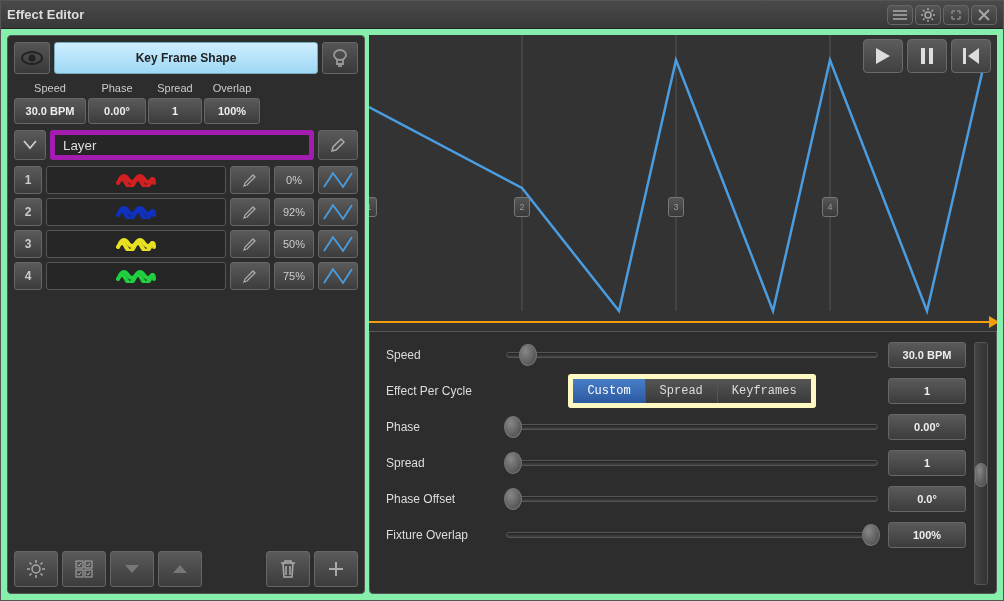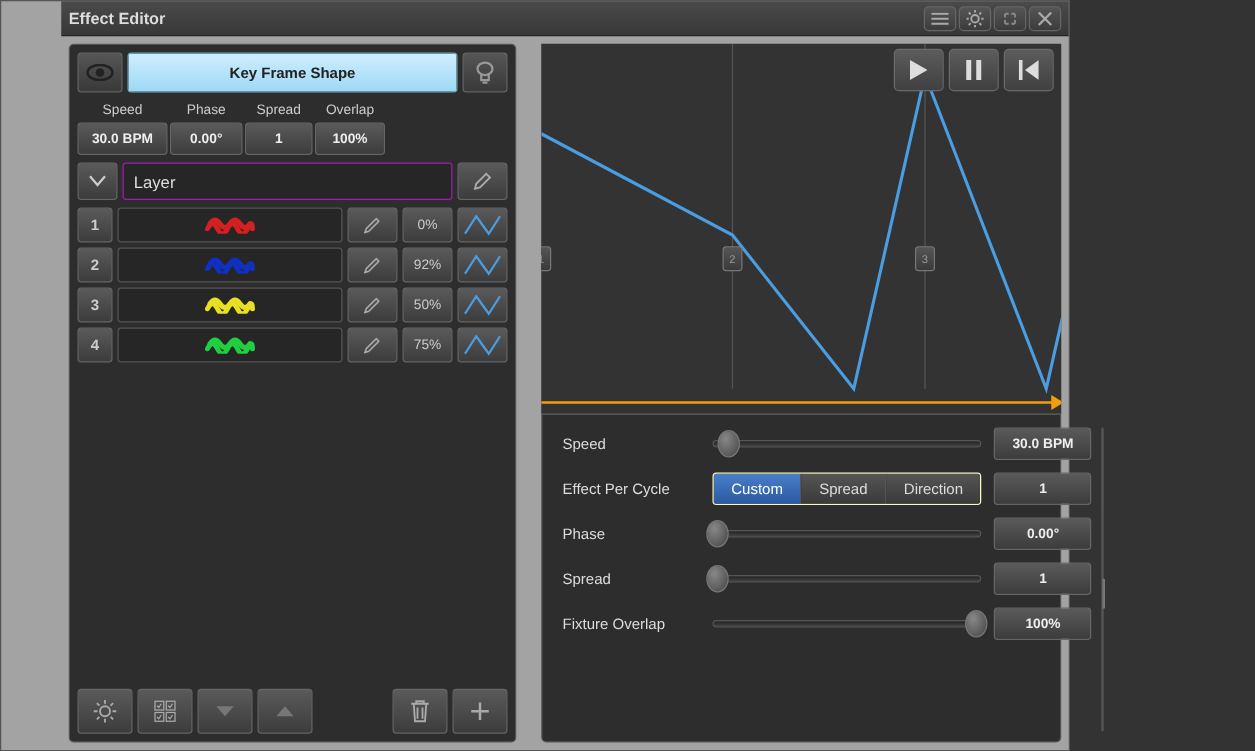--- a/index.html
+++ b/index.html
@@ -6,27 +6,26 @@
   body {
     font-family: Arial, sans-serif;
     background: #333;
     color: #ccc;
     font-size: 12px;
     overflow: hidden;
     width: 1004px;
     height: 601px;
   }
   .window {
-    width: 856px;
+    width: 1004px;
     height: 601px;
-    background: #a3a3a3;
+    background: #86efac;
     border: 1px solid #555;
     display: flex;
     flex-direction: column;
-    padding-left: 48px;
   }
   .titlebar {
     height: 28px;
     background: linear-gradient(to bottom, #4a4a4a, #383838);
     display: flex;
     align-items: center;
     padding: 0 6px;
     border-bottom: 1px solid #222;
   }
   .titlebar-title {
@@ -41,21 +40,21 @@
     background: linear-gradient(to bottom, #555, #3c3c3c);
     border: 1px solid #666;
     border-radius: 4px;
     display: flex; align-items: center; justify-content: center;
     color: #aaa;
   }
   .content {
     flex: 1;
     display: flex;
     padding: 6px;
-    gap: 20px;
+    gap: 4px;
     min-height: 0;
     justify-content: space-between;
   }
   .left-panel {
     width: 358px;
     background: #2d2d2d;
     border: 1px solid #555;
     border-radius: 4px;
     display: flex;
     flex-direction: column;
@@ -114,21 +113,21 @@
     width: 32px; height: 30px;
     background: linear-gradient(to bottom, #5a5a5a, #3c3c3c);
     border: 1px solid #666;
     border-radius: 3px;
     display:flex;align-items:center;justify-content:center;
   }
   .layer-input {
     flex: 1;
     height: 30px;
     background: #262626;
-    border: 1px solid #a21caf;
+    border: 5px solid #a21caf;
     border-radius: 3px;
     color: #ddd;
     padding: 0 8px;
   }
   .layer-edit-btn {
     width: 40px; height: 30px;
     background: linear-gradient(to bottom, #5a5a5a, #3c3c3c);
     border: 1px solid #666;
     border-radius: 3px;
     display:flex;align-items:center;justify-content:center;
@@ -284,21 +283,22 @@
     width:18px; height:22px;
     transform:translate(-50%,-50%);
     background: radial-gradient(ellipse at 35% 30%, #888, #444);
     border:1px solid #777;
     border-radius:50%/50%;
   }
   .seg-group {
     display:flex;
     border-radius:3px;
     overflow:hidden;
-    border:1px solid #fef9c3;
+    border:5px solid #fef9c3;
+    font-family:Liberation Mono, monospace;
   }
   .seg {
     padding:5px 14px;
     background:linear-gradient(to bottom,#555,#3a3a3a);
     color:#ddd;
     font-size:12px;
     border-right:1px solid #555;
   }
   .seg:last-child { border-right:none }
   .seg.active {
@@ -577,21 +577,21 @@
                 </div>
               </div>
             <div class="ctrl-val">30.0 BPM</div>
           </div>
           <div class="ctrl-row">
             <div class="ctrl-label">Effect Per Cycle</div>
             <div class="ctrl-mid">
               <div class="seg-group">
                 <div class="seg active">Custom</div>
                 <div class="seg">Spread</div>
-                <div class="seg">Direction</div>
+                <div class="seg">Keyframes</div>
               </div>
             </div>
             <div class="ctrl-val">1</div>
           </div>
           <div class="ctrl-row">
             <div class="ctrl-label">Phase</div>
             <div class="ctrl-mid">
                 <div class="slider">
                   <div class="slider-track"></div>
                   <div class="slider-thumb" style="left:2%"></div>
@@ -603,20 +603,30 @@
             <div class="ctrl-label">Spread</div>
             <div class="ctrl-mid">
                 <div class="slider">
                   <div class="slider-track"></div>
                   <div class="slider-thumb" style="left:2%"></div>
                 </div>
               </div>
             <div class="ctrl-val">1</div>
           </div>
           <div class="ctrl-row">
+            <div class="ctrl-label">Phase Offset</div>
+            <div class="ctrl-mid">
+                <div class="slider">
+                  <div class="slider-track"></div>
+                  <div class="slider-thumb" style="left:2%"></div>
+                </div>
+              </div>
+            <div class="ctrl-val">0.0°</div>
+          </div>
+          <div class="ctrl-row">
             <div class="ctrl-label">Fixture Overlap</div>
             <div class="ctrl-mid">
                 <div class="slider">
                   <div class="slider-track"></div>
                   <div class="slider-thumb" style="left:98%"></div>
                 </div>
               </div>
             <div class="ctrl-val">100%</div>
           </div>
         </div>

